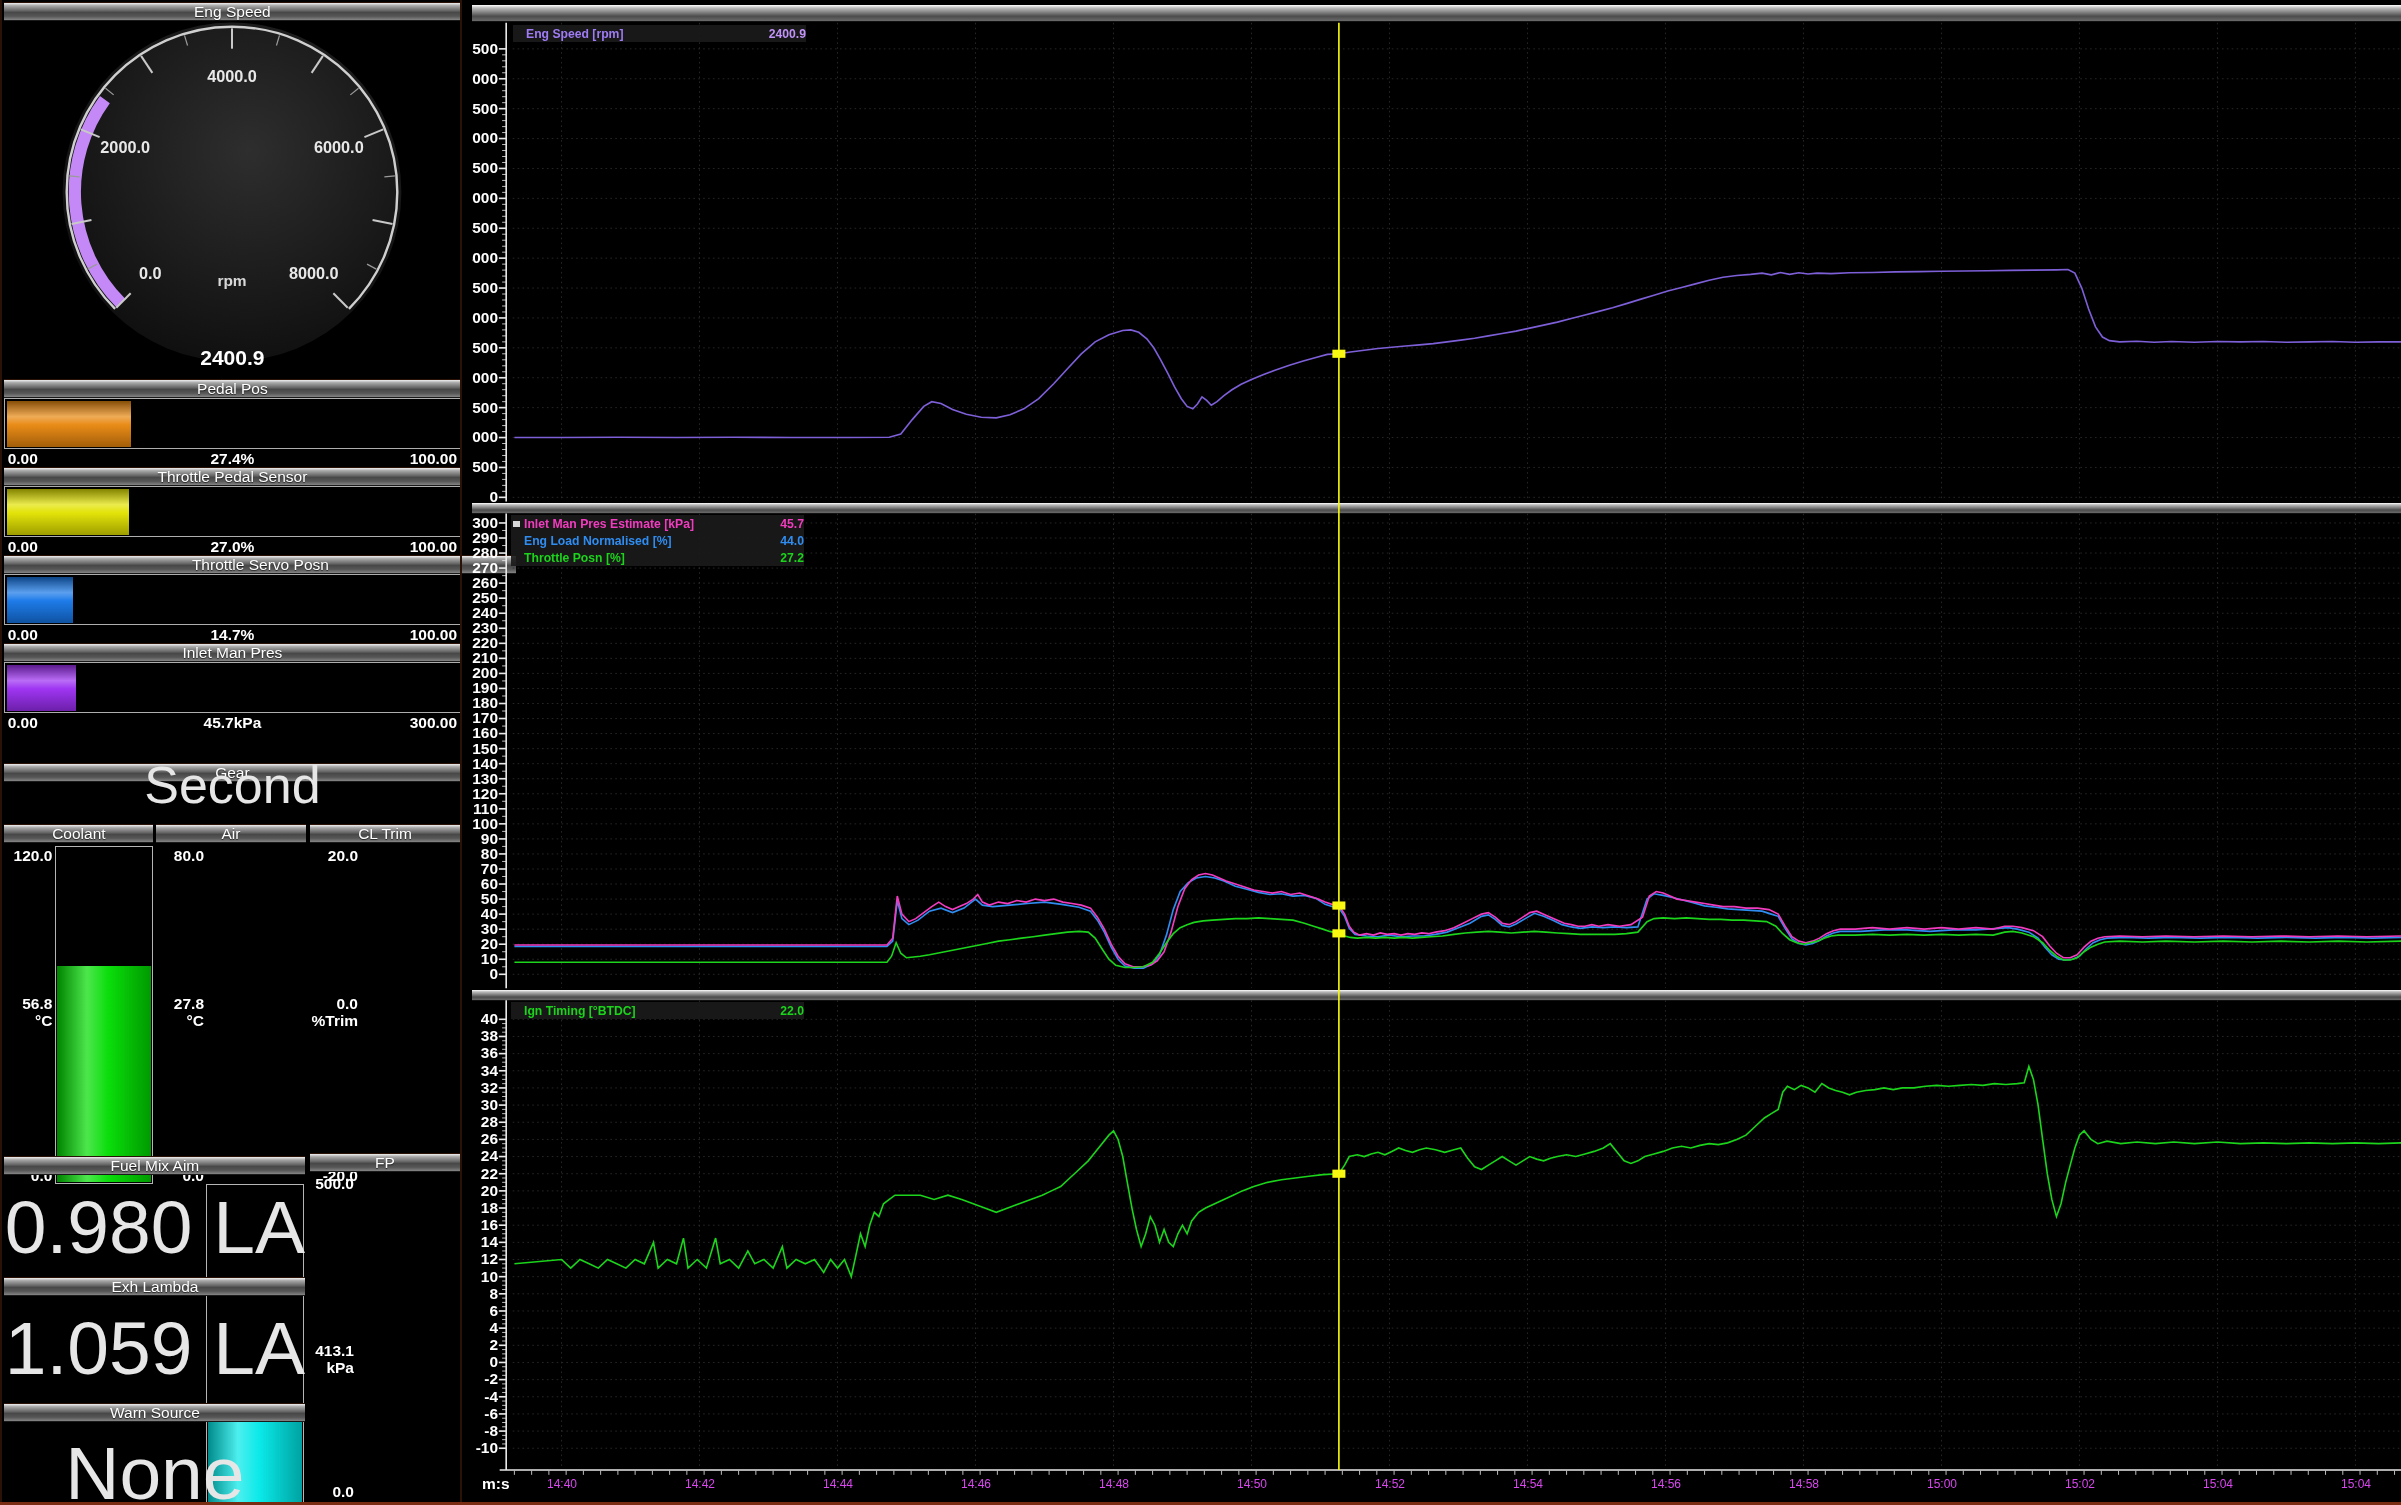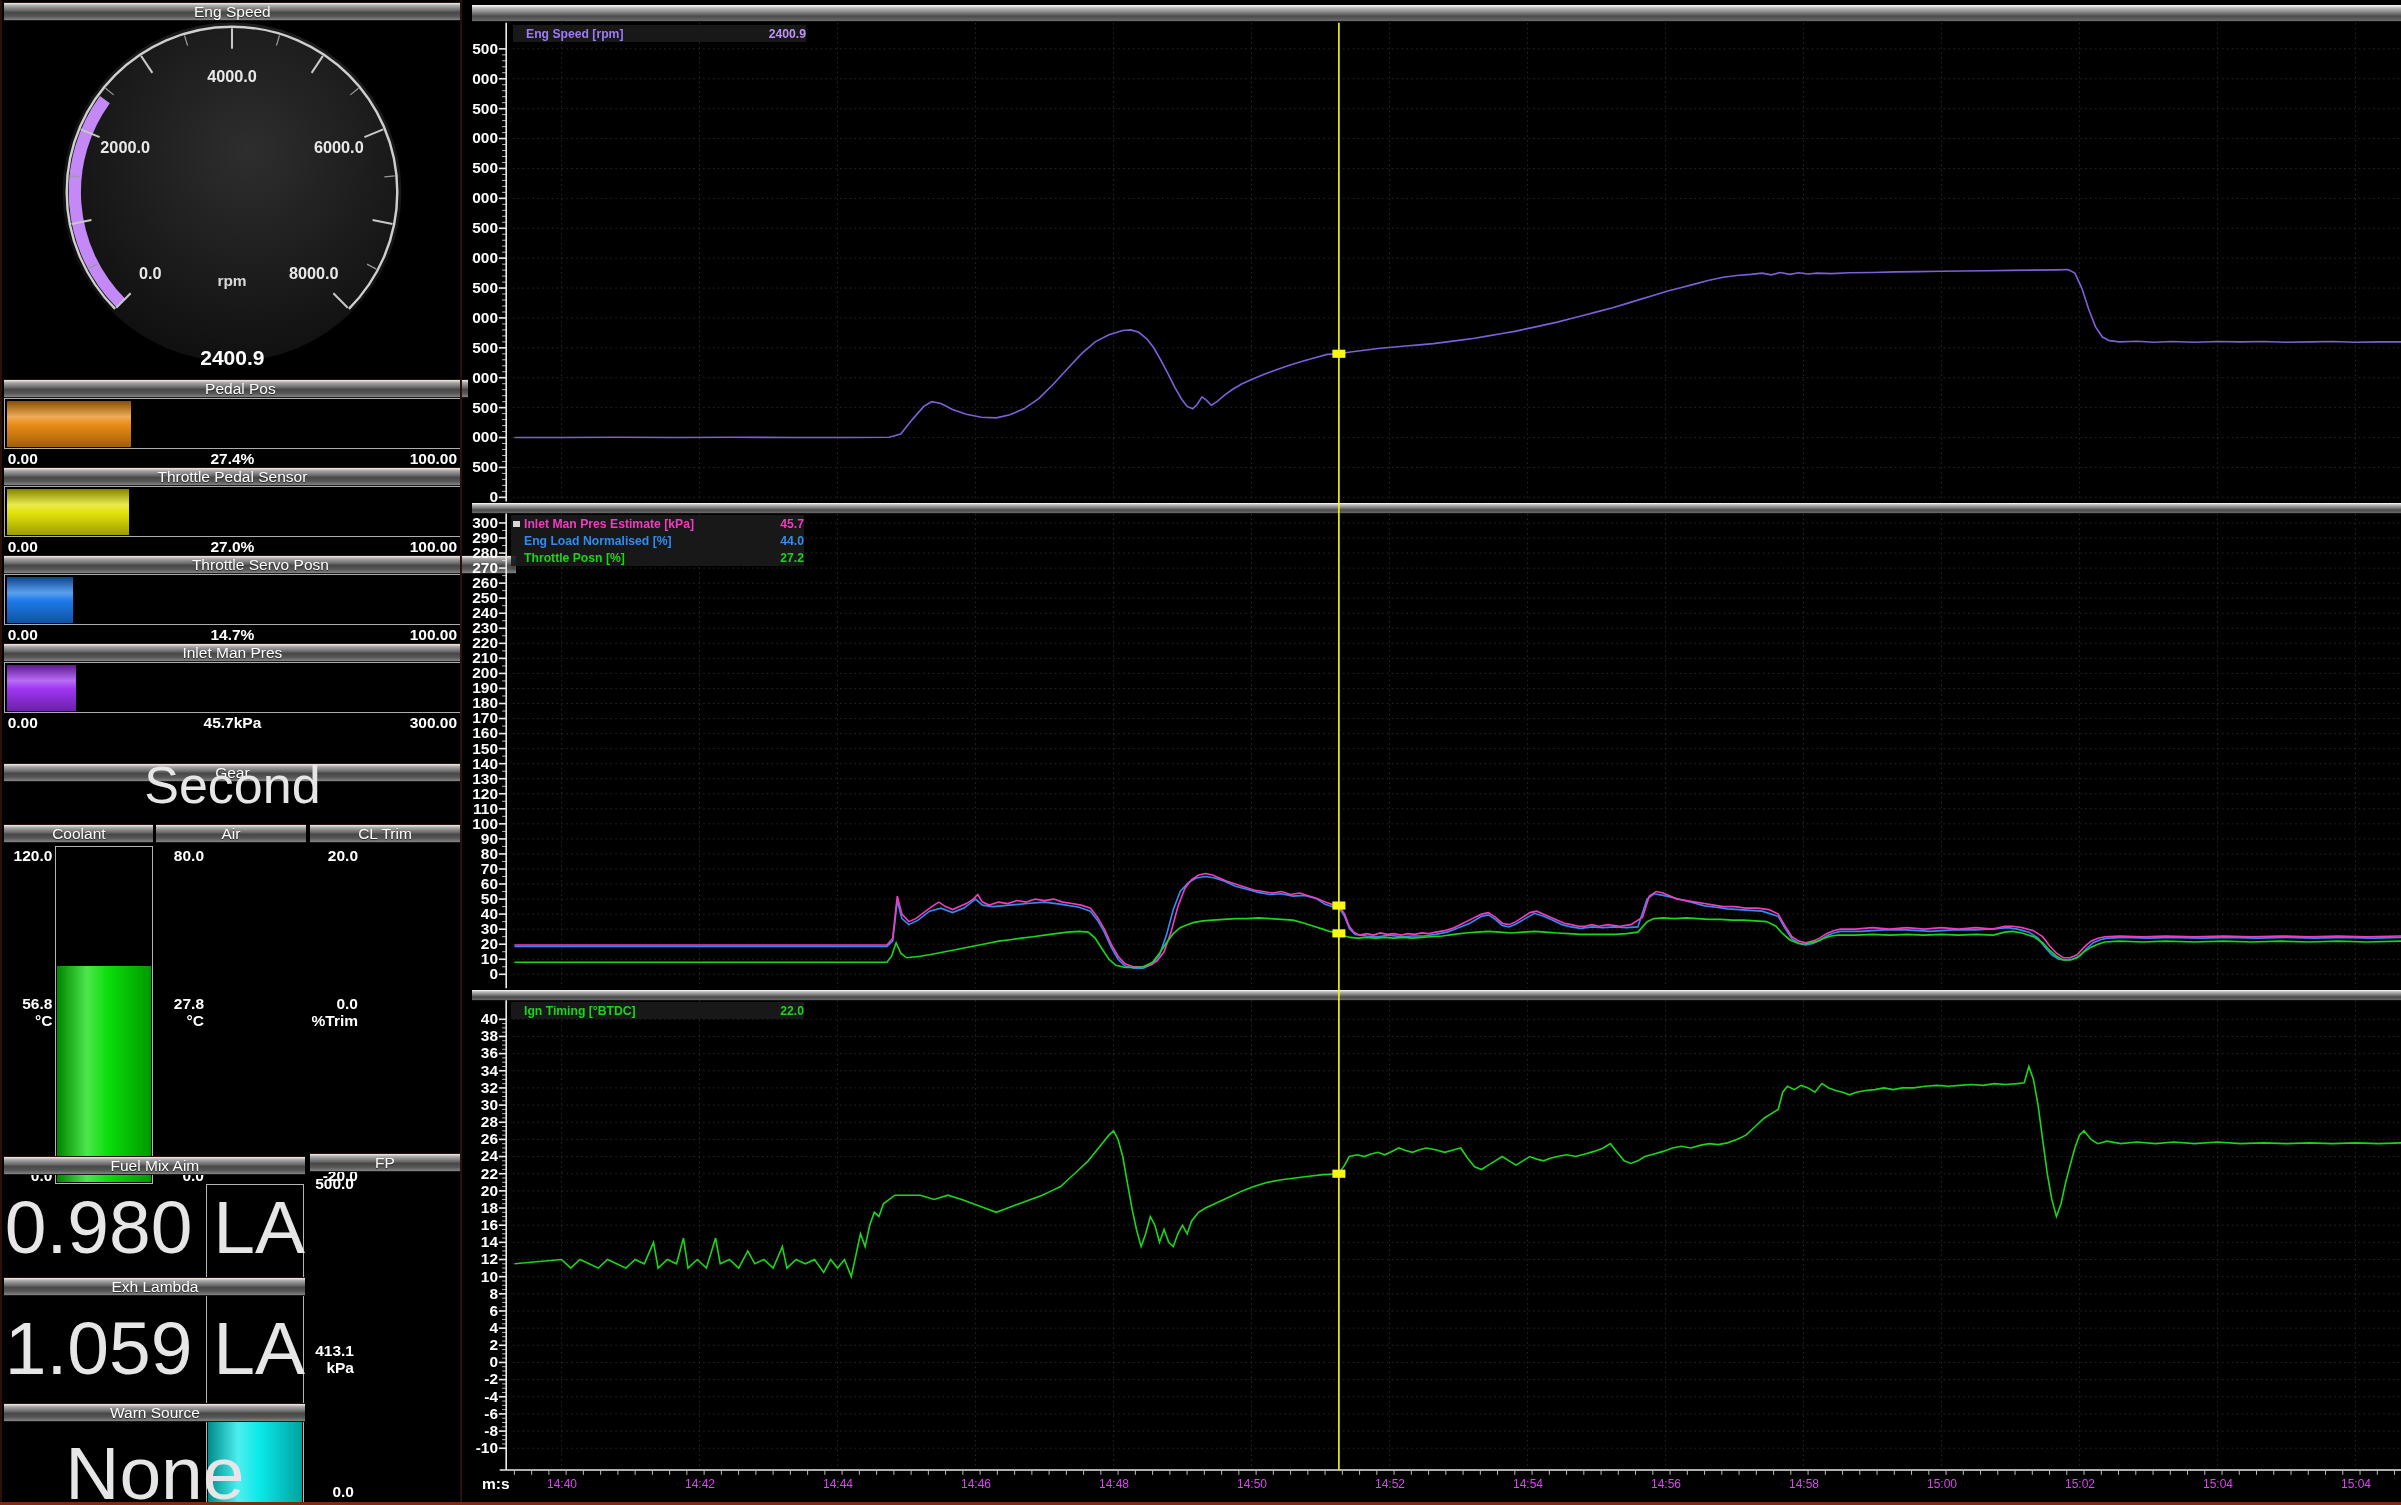--- a/index.html
+++ b/index.html
@@ -66,21 +66,21 @@
         <text x="179.59083707151026" y="318.40916292848976" fill="#e8e8e8" font-size="20" font-weight="700" text-anchor="middle">0.0</text>
         <text x="148.8091063833973" y="163.6589526041572" fill="#e8e8e8" font-size="20" font-weight="700" text-anchor="middle">2000.0</text>
         <text x="279.99999999999994" y="76" fill="#e8e8e8" font-size="20" font-weight="700" text-anchor="middle">4000.0</text>
         <text x="411.1908936166027" y="163.65895260415726" fill="#e8e8e8" font-size="20" font-weight="700" text-anchor="middle">6000.0</text>
         <text x="380.4091629284897" y="318.4091629284898" fill="#e8e8e8" font-size="20" font-weight="700" text-anchor="middle">8000.0</text>
         <text x="280" y="327" fill="#d8d8d8" font-size="19" font-weight="700" text-anchor="middle">rpm</text>
       </svg>
     <div class="gaugeval abs" style="left:0;top:326px;width:456px;">2400.9</div>
   </div>
 
-  <div class="hdr abs" style="left:2.4px;top:379px;width:456px;padding-left:8px;"><span>Pedal Pos</span></div>
+  <div class="hdr abs" style="left:2.4px;top:379px;width:456px;"><span>Pedal Pos</span></div>
   <div class="barframe abs" style="left:2.4px;top:398px;width:451px;height:46px;">
     <div class="hfill" style="width: 27.4%; background: linear-gradient(rgba(0, 0, 0, 0.42) 0%, rgba(255, 255, 255, 0.3) 34%, rgba(255, 255, 255, 0.04) 52%, rgba(0, 0, 0, 0.3) 100%), rgb(232, 135, 14);"></div>
   </div>
   <div class="scale abs" style="left:2.4px;top:450px;width:456px;height:16.3px;">
     <span class="min">0.00</span>
     <span class="mid">27.4%</span>
     <span class="max">100.00</span>
   </div>
 
   <div class="hdr abs" style="left:2.4px;top:467px;width:456px;"><span>Throttle Pedal Sensor</span></div>

